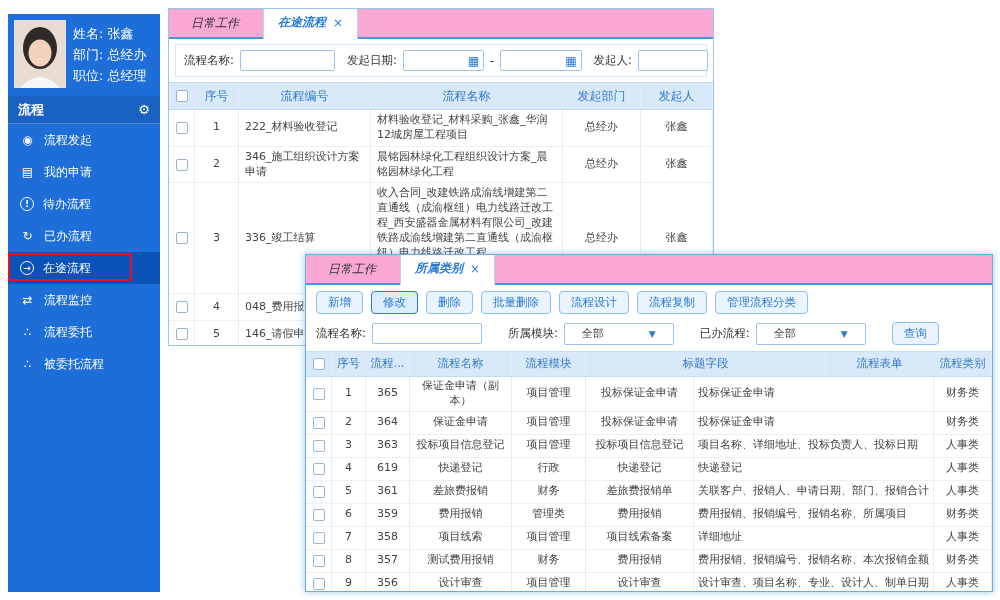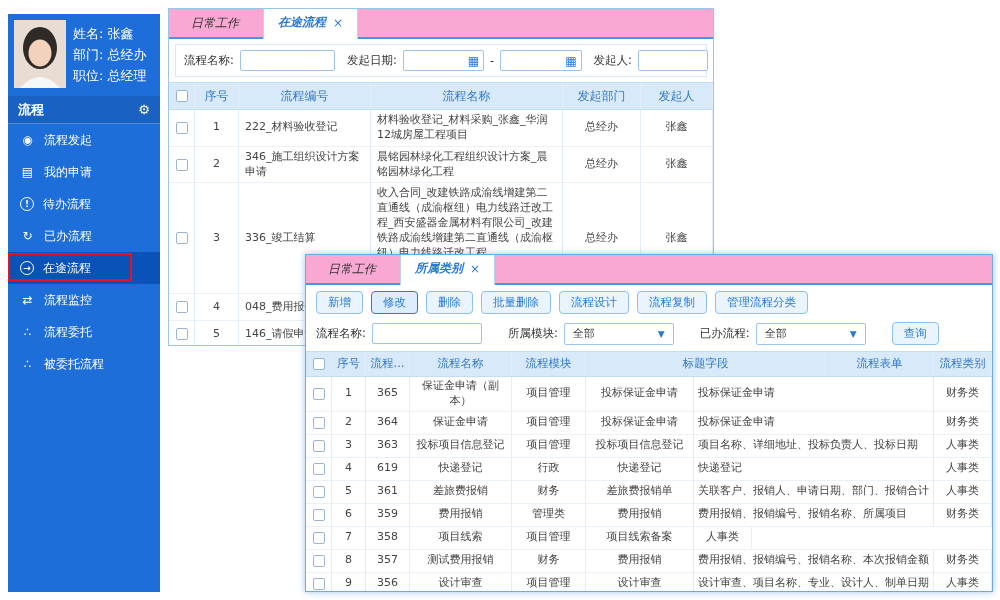--- a/index.html
+++ b/index.html
@@ -76,21 +76,21 @@
   
   .toolbar { display:flex; gap:8px; padding:6px 10px 4px 10px; }
   .btn { font-size:11.5px; color:#2a7ad4; background:#eaf4fe; border:1px solid #8cc0f0;
     border-radius:4px; padding:3px 11px; cursor:pointer; white-space:nowrap;
     font-family:"DejaVu Sans","Liberation Sans",sans-serif; }
   .btn.pressed { border-color:#2a7ad4; background:#dcedfd; }
   .filters2 { display:flex; align-items:center; gap:6px; padding:4px 10px 6px 10px;
     font-size:11.5px; color:#333; white-space:nowrap; }
   .selbox { display:flex; align-items:center; justify-content:space-between;
     border:1px solid #9ec3e8; border-radius:2px; width:110px; height:22px;
-    padding:0 8px; font-size:11px; color:#444; cursor:pointer; background:#fff; }
+    padding:0 17px; font-size:11px; color:#444; cursor:pointer; background:#fff; }
   .caret { color:#2a7ad4; font-size:9px; }
   .gap { width:14px; }
 </style>
 </head>
 <body>
 
 <div id="sidebar">
   <div class="profile">
     <svg class="photo" viewBox="0 0 52 68">
       <rect width="52" height="68" fill="#e9dcd2"></rect>
@@ -381,20 +381,21 @@
 
       <div class="trow">
         <span class="cell d-cb">
           <span class="cbx"></span>
         </span>
         <span class="cell d-no">7</span>
         <span class="cell d-code">358</span>
         <span class="cell d-name">项目线索</span>
         <span class="cell d-module">项目管理</span>
         <span class="cell d-form">项目线索备案</span>
+        <span class="cell d-title left">详细地址</span>
         <span class="cell d-cat">人事类</span>
       </div>
 
       <div class="trow">
         <span class="cell d-cb">
           <span class="cbx"></span>
         </span>
         <span class="cell d-no">8</span>
         <span class="cell d-code">357</span>
         <span class="cell d-name">测试费用报销</span>

